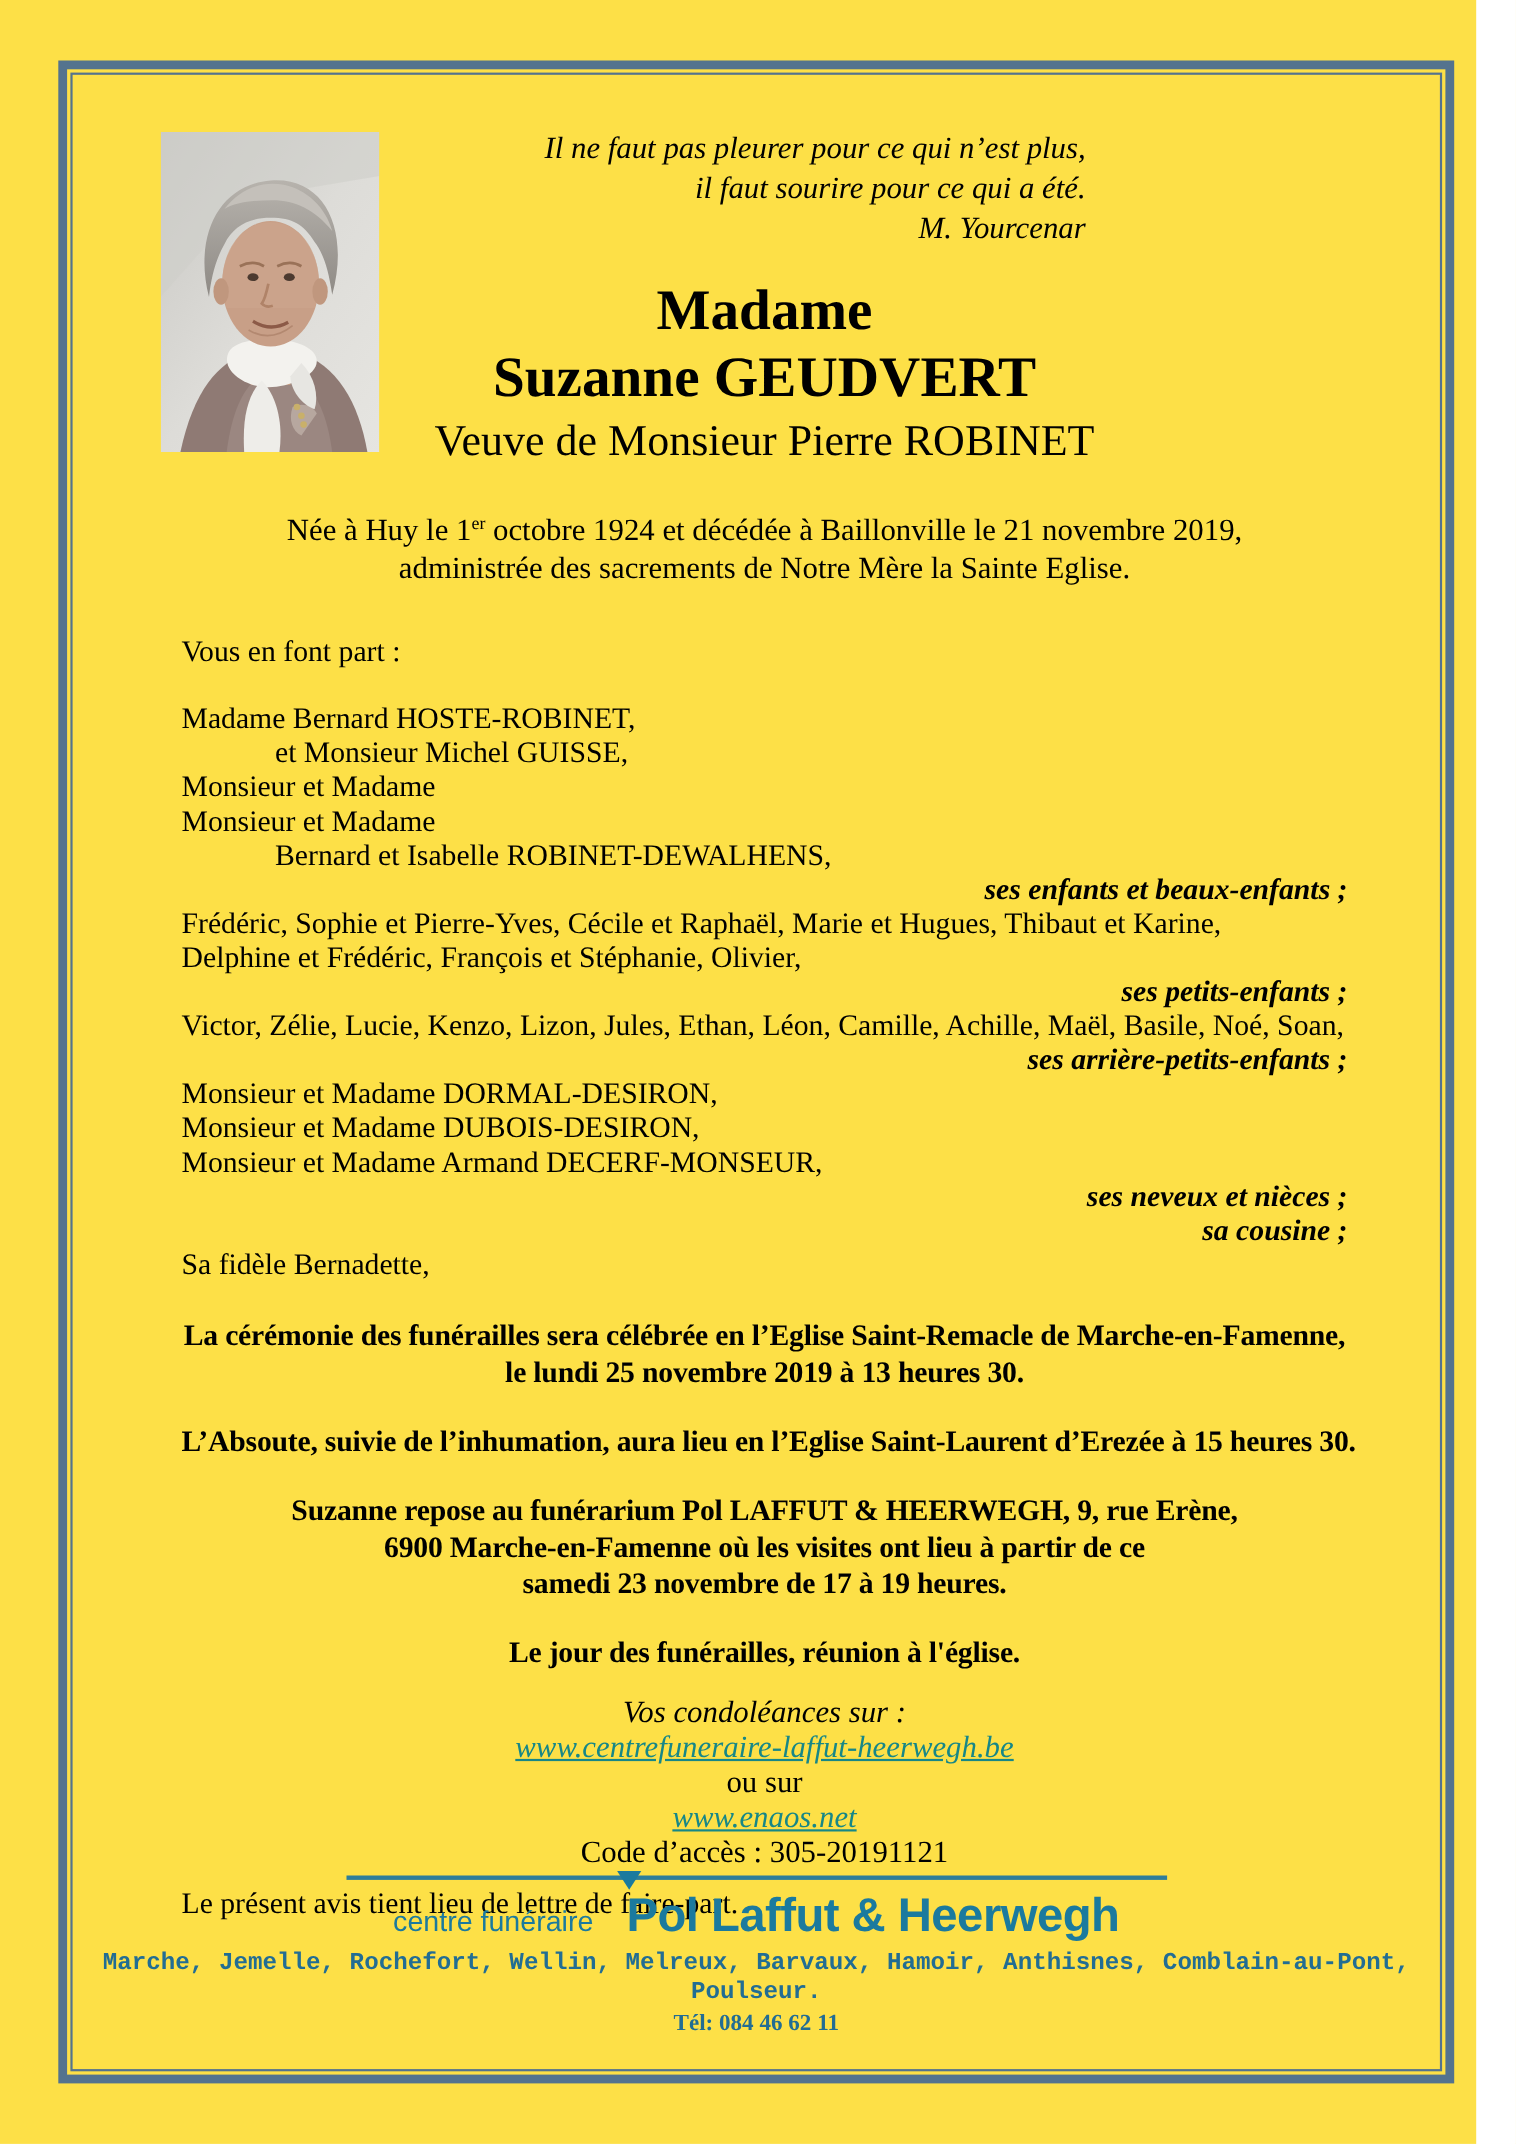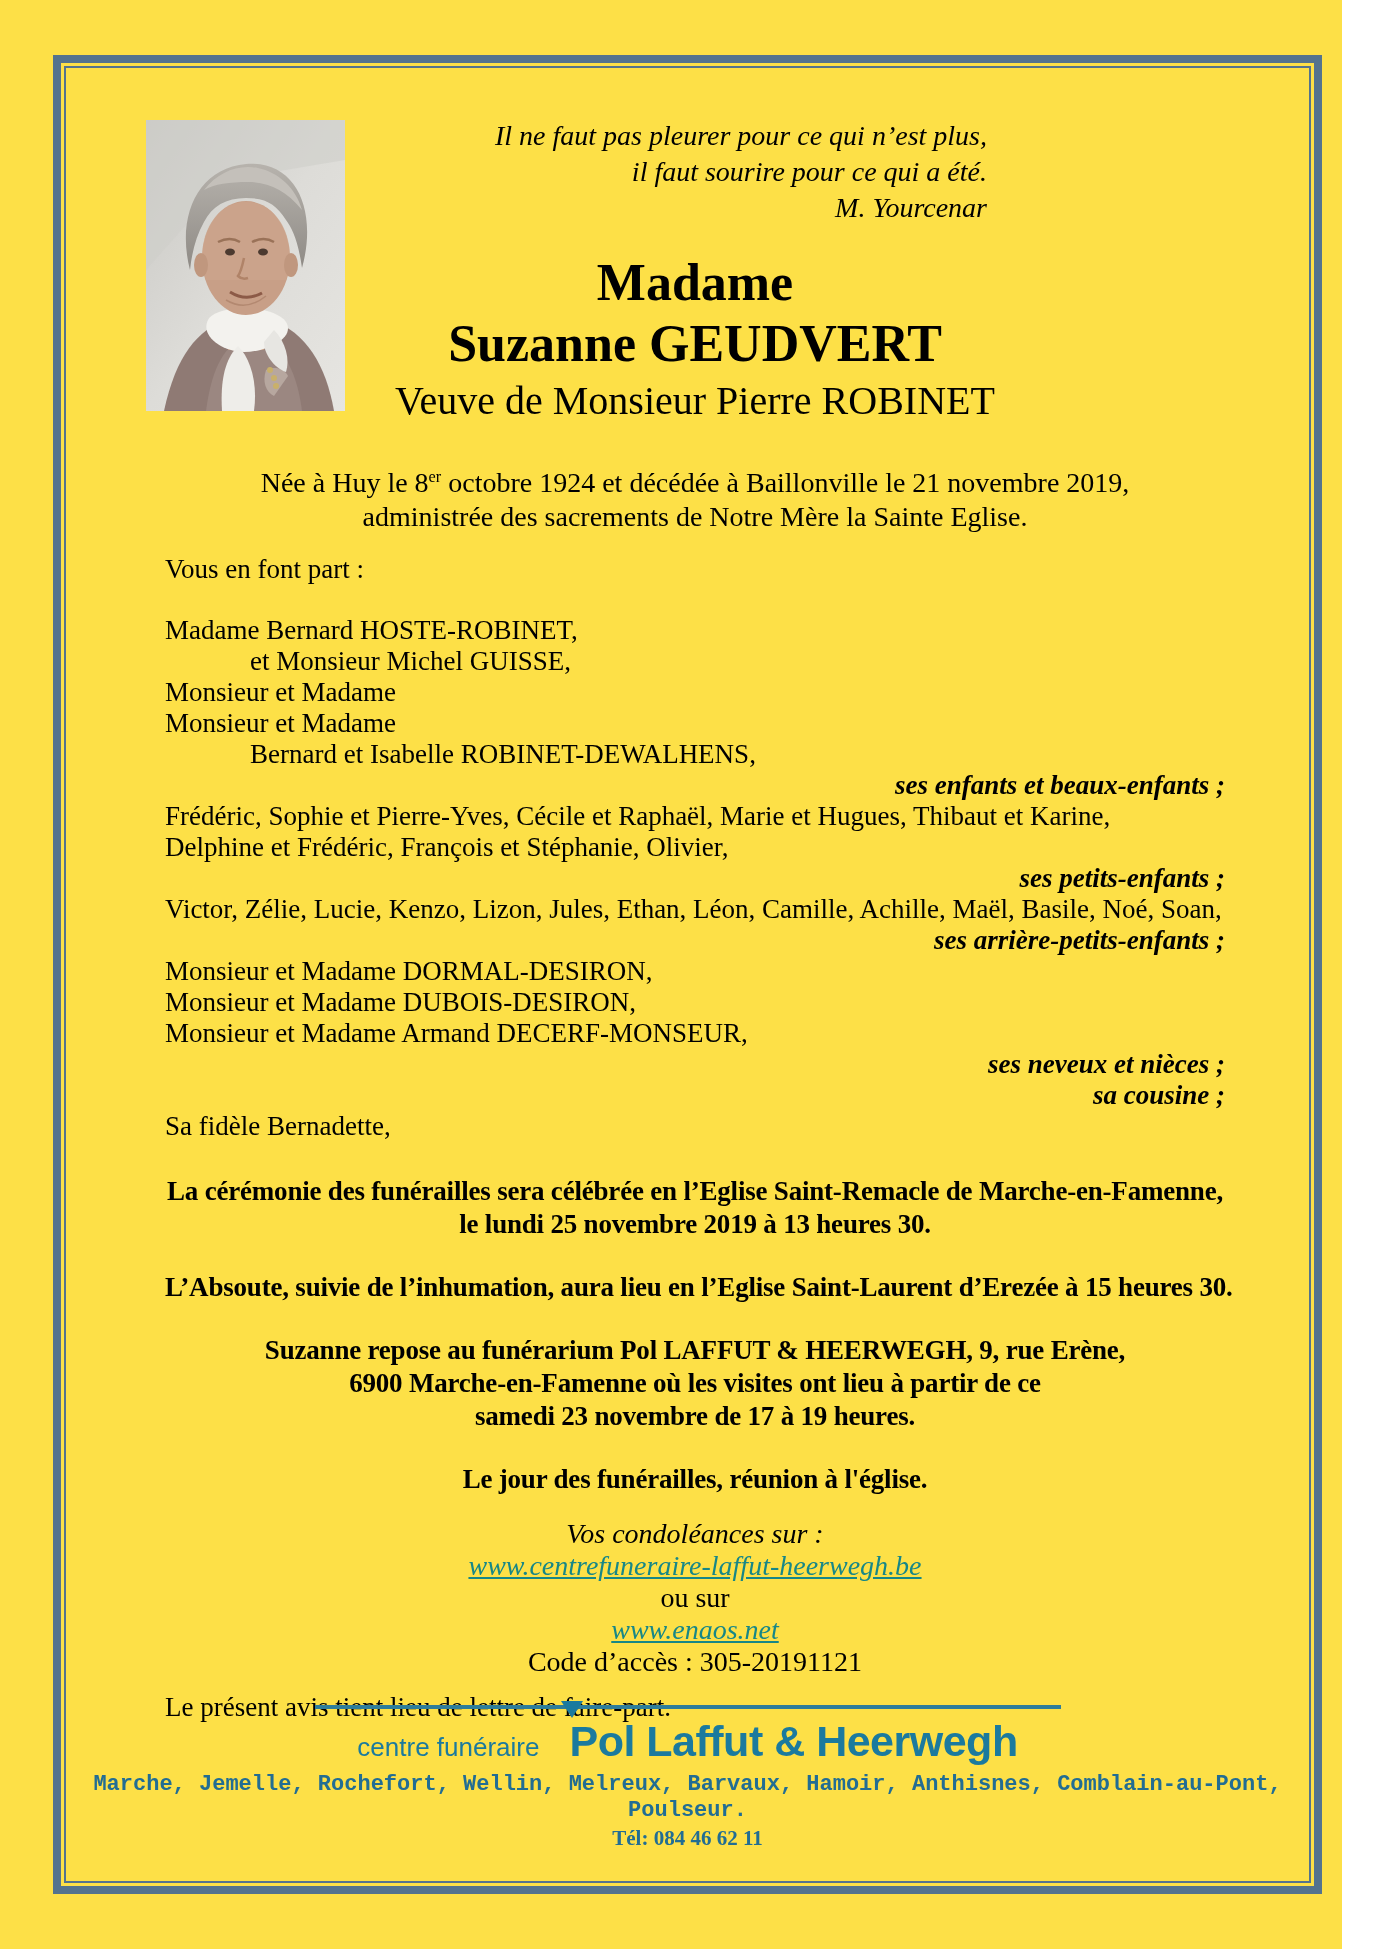--- a/index.html
+++ b/index.html
@@ -31,21 +31,21 @@
     font-style:italic; font-size:28px; line-height:36px;
   }
   
   .title-block { margin-top:26px; text-align:center; }
   .title-line { font-weight:bold; font-size:52px; line-height:61px; }
   .subtitle-line { font-size:40px; line-height:54px; }
   
   .birth { margin-top:38px; text-align:center; font-size:28px; line-height:34px; }
   .birth sup { font-size:0.58em; vertical-align:super; line-height:0; }
   
-  .family { margin-top:20px; font-size:27px; line-height:31px; }
+  .family { margin-top:43px; font-size:27px; line-height:31px; }
   .family .intro { margin-bottom:30px; }
   .fam-line { white-space:nowrap; }
   .fam-line.indent { padding-left:85px; }
   .fam-line.relation { text-align:right; font-weight:bold; font-style:italic; white-space:normal; }
   
   .ceremony { text-align:center; font-weight:bold; font-size:27px; line-height:33px; letter-spacing:-0.2px; }
   .ceremony p { margin:0; }
   .ceremony .para { margin-top:30px; }
   .ceremony .para:first-child { margin-top:33px; }
   .nowrap { white-space:nowrap; }
@@ -140,21 +140,21 @@
         <div>M. Yourcenar</div>
       </div>
 
       <div class="title-block">
         <div class="title-line">Madame</div>
         <div class="title-line">Suzanne GEUDVERT</div>
         <div class="subtitle-line">Veuve de Monsieur Pierre ROBINET</div>
       </div>
 
       <div class="birth">
-        <div class="nowrap"><span>Née à Huy le 8</span><sup>er</sup><span> octobre 1924 et décédée à Baillonville le 21 novembre 2019,</span></div>
+        <div class="nowrap"><span>Née à Huy le 1</span><sup>er</sup><span> octobre 1924 et décédée à Baillonville le 21 novembre 2019,</span></div>
         <div>administrée des sacrements de Notre Mère la Sainte Eglise.</div>
       </div>
 
       <div class="family">
         <div class="intro">Vous en font part :</div>
         <div class="fam-line">Madame Bernard HOSTE-ROBINET,</div>
         <div class="fam-line indent">et Monsieur Michel GUISSE,</div>
         <div class="fam-line">Monsieur et Madame</div>
         <div class="fam-line">Monsieur et Madame</div>
         <div class="fam-line indent">Bernard et Isabelle ROBINET-DEWALHENS,</div>

